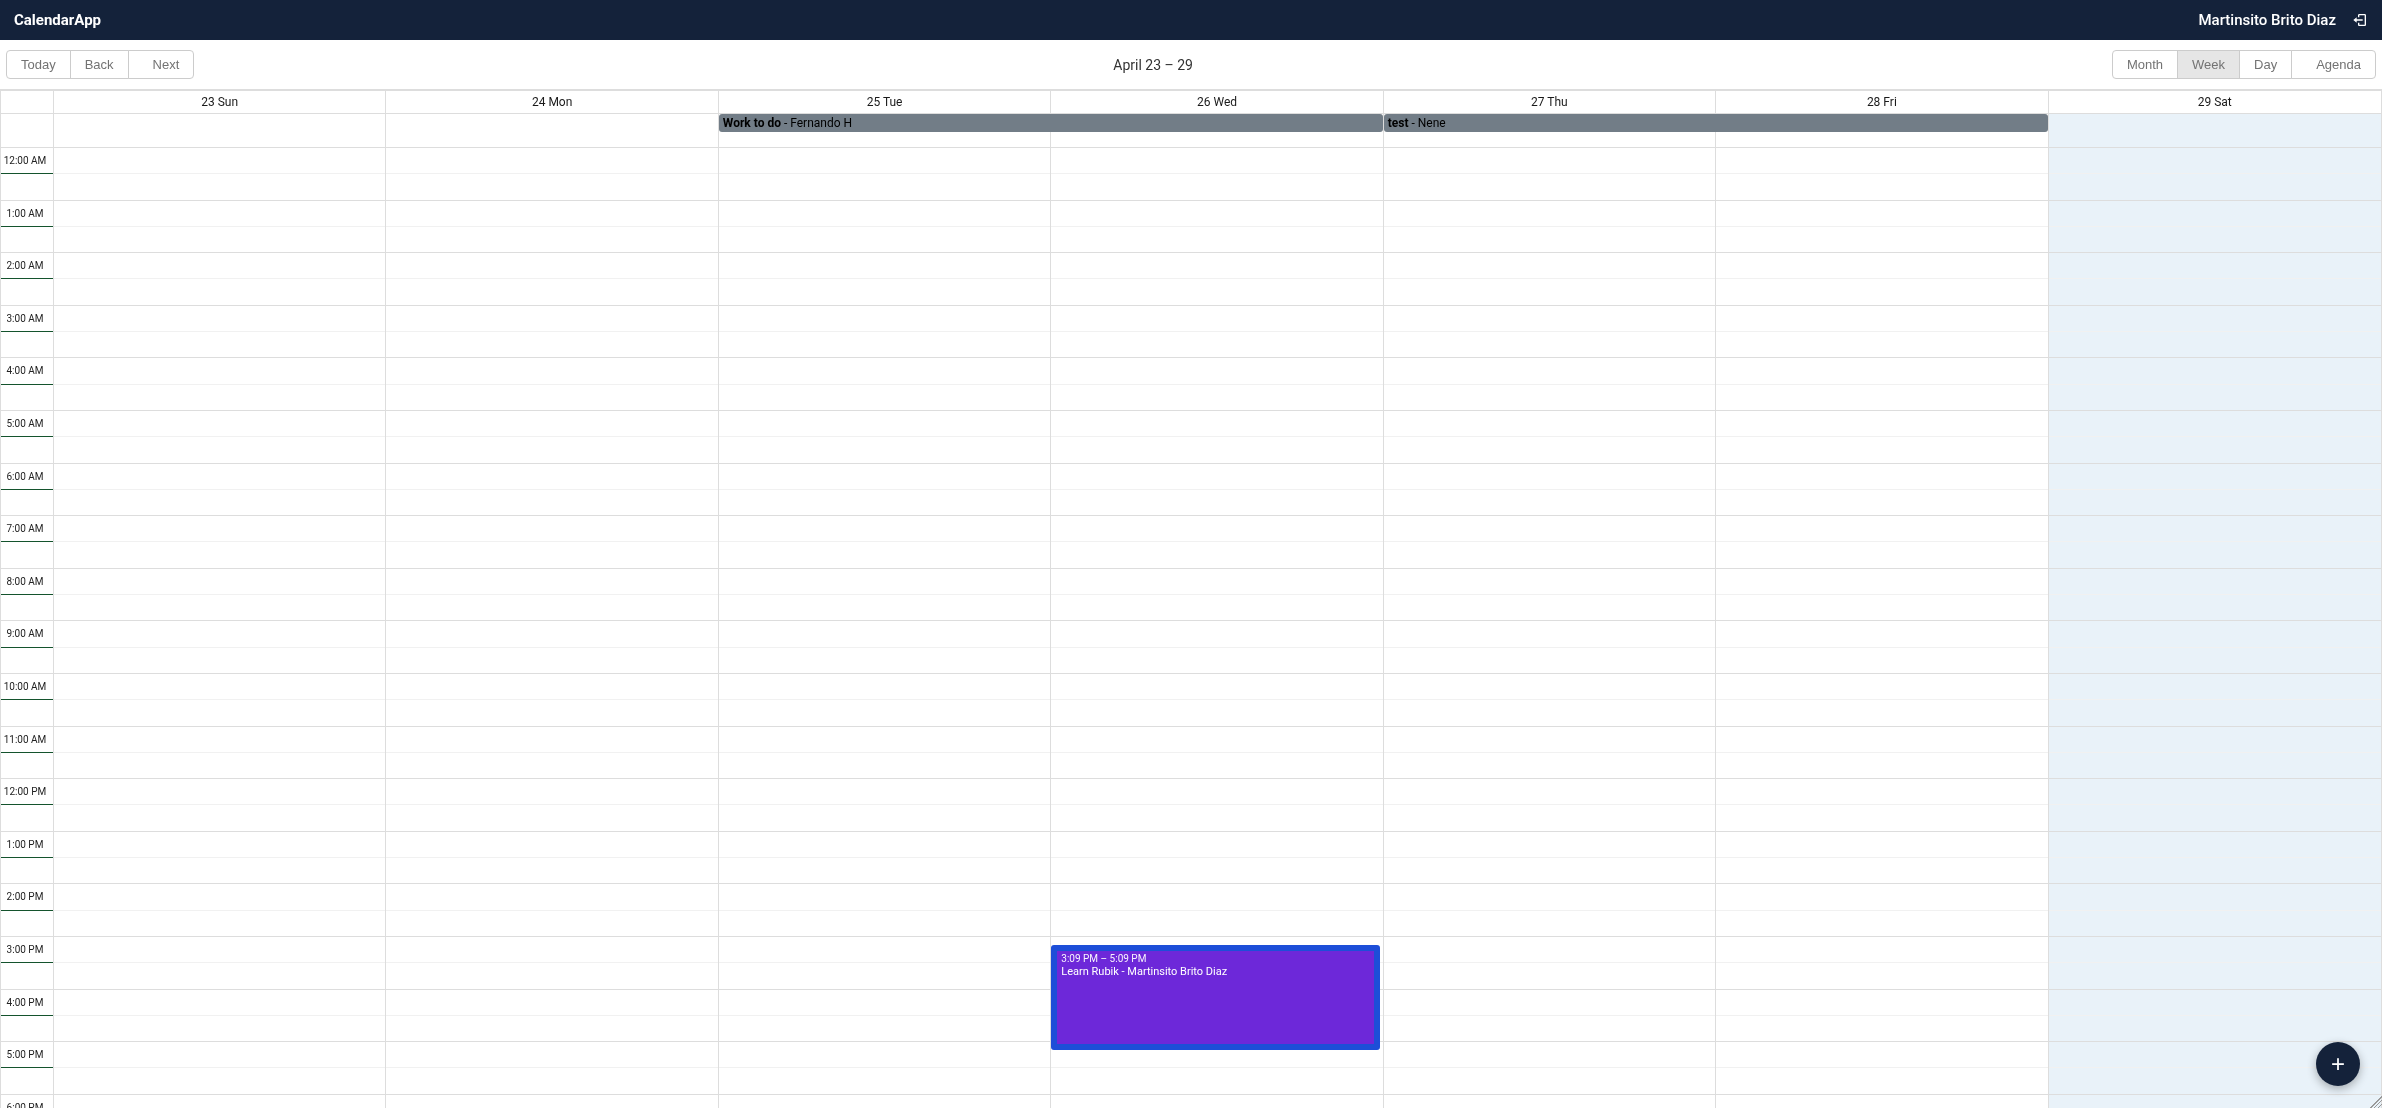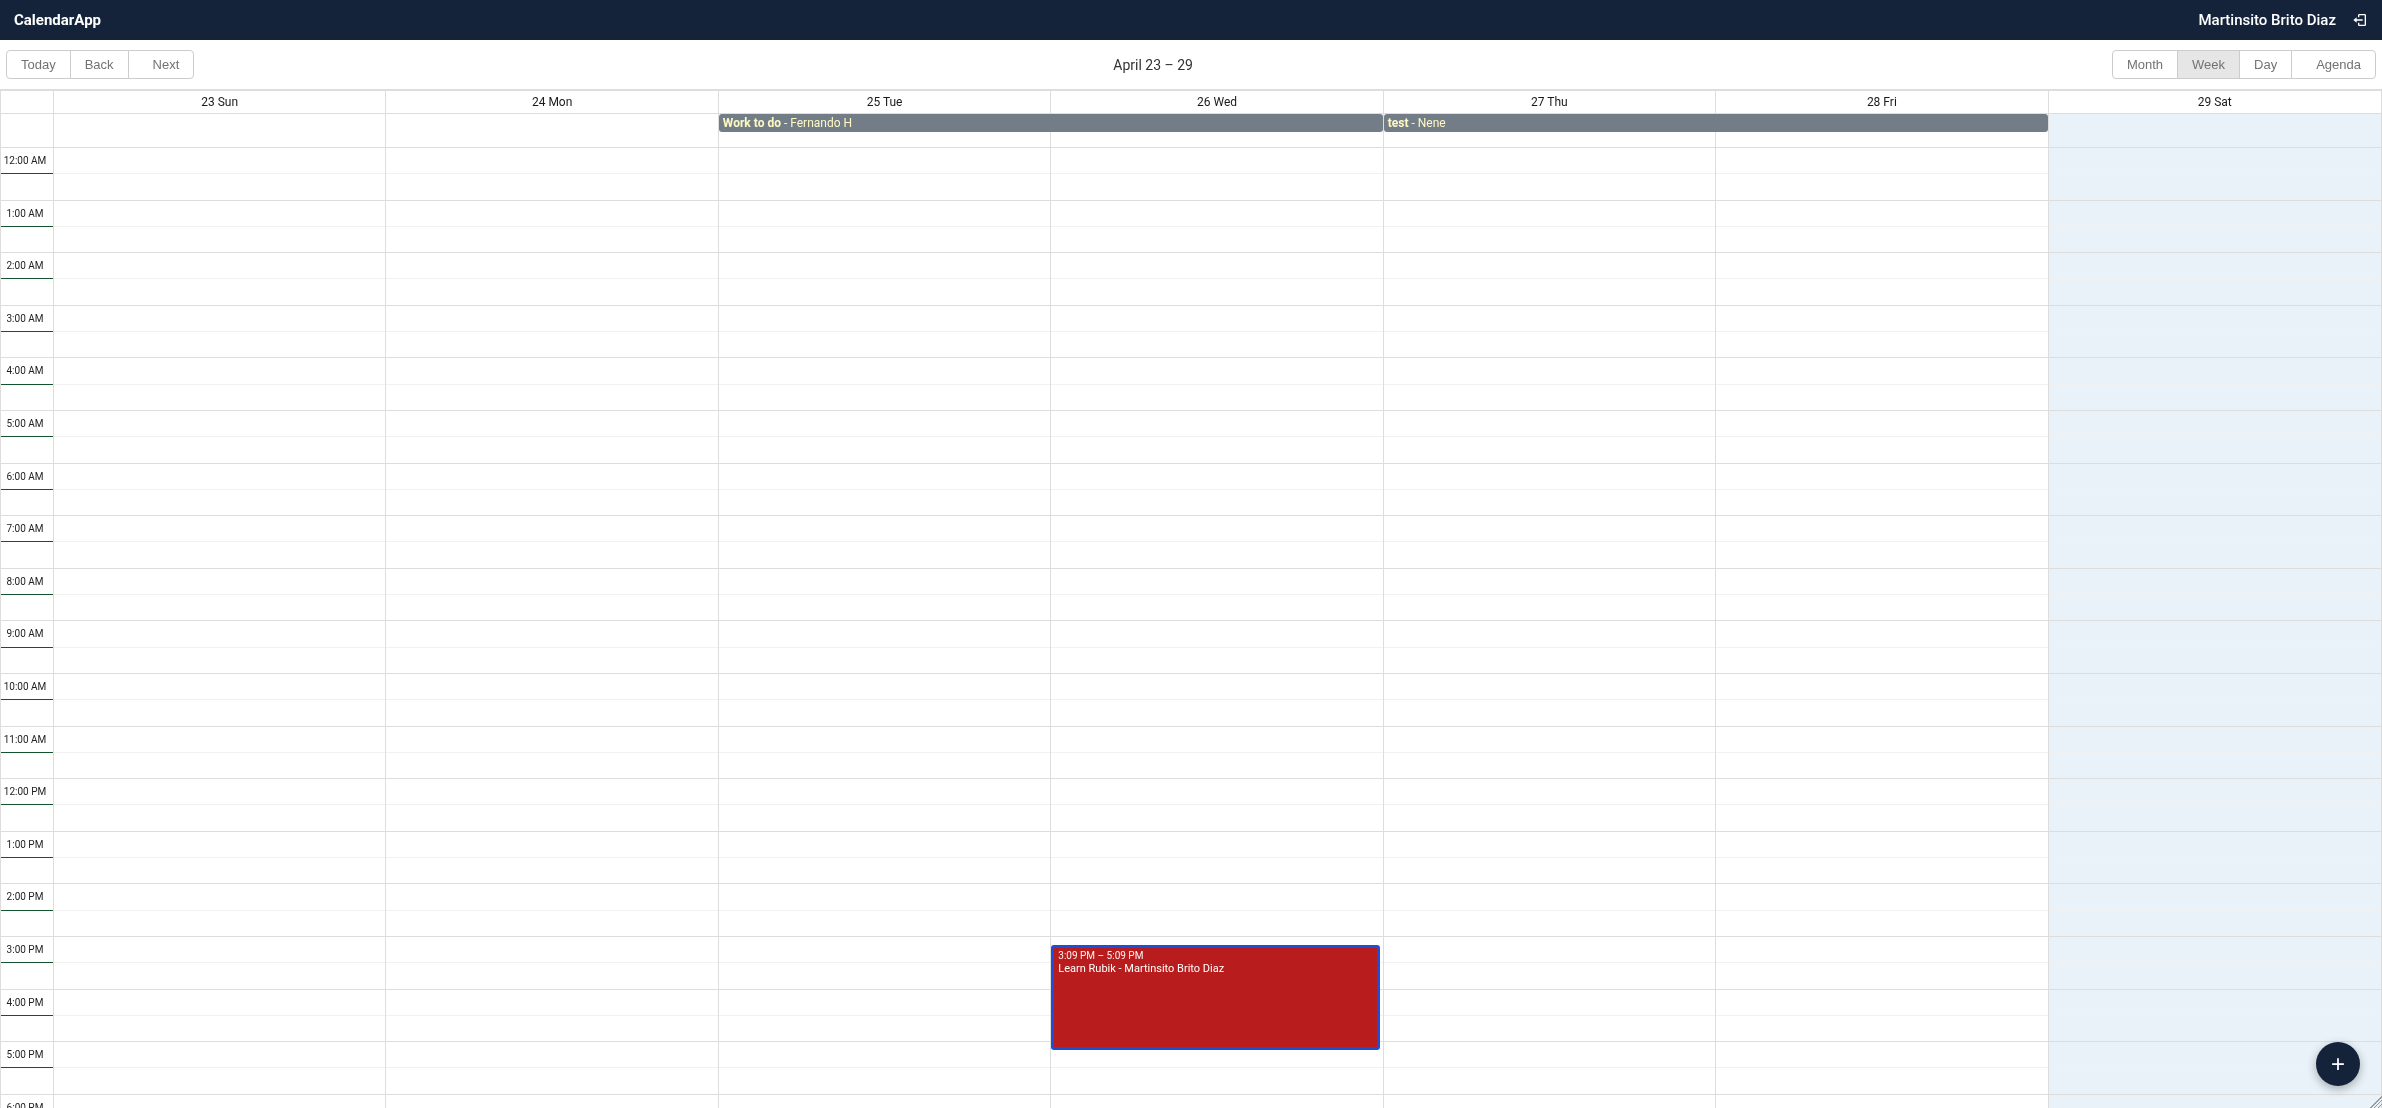--- a/index.html
+++ b/index.html
@@ -80,21 +80,21 @@
   }
   .allday-cell {
     border-right: 1px solid #ddd;
     position: relative;
     padding: 0;
   }
   .allday-cell:last-child { border-right: none; }
   .col-today { background: #e9f2f9; }
   .allday-event {
     background: #727d87;
-    color: #fef9c3;
+    color: #000000;
     font-size: 12px;
     padding: 2px 4px;
     border-radius: 3px;
     margin: 0 0 1px 0;
     white-space: nowrap;
     overflow: hidden;
     text-overflow: ellipsis;
     cursor: pointer;
   }
   .allday-event .ev-title { font-weight: 700; }
@@ -142,21 +142,21 @@
     left: 0;
     right: 3px;
     border-radius: 3px;
     padding: 2px 4px;
     color: #fff;
     font-size: 11px;
     overflow: hidden;
     cursor: pointer;
     line-height: 1.2;
   }
-  .event.blue { background: #b91c1c; border: 3px solid #1d4ed8; }
+  .event.blue { background: #6d28d9; border: 6px solid #1d4ed8; }
   .event .time { font-size: 10px; opacity: .95; display: block; }
   .event .title { font-weight: 400; }
 
   
   .fab {
     position: fixed;
     right: 22px;
     bottom: 22px;
     width: 44px;
     height: 44px;

